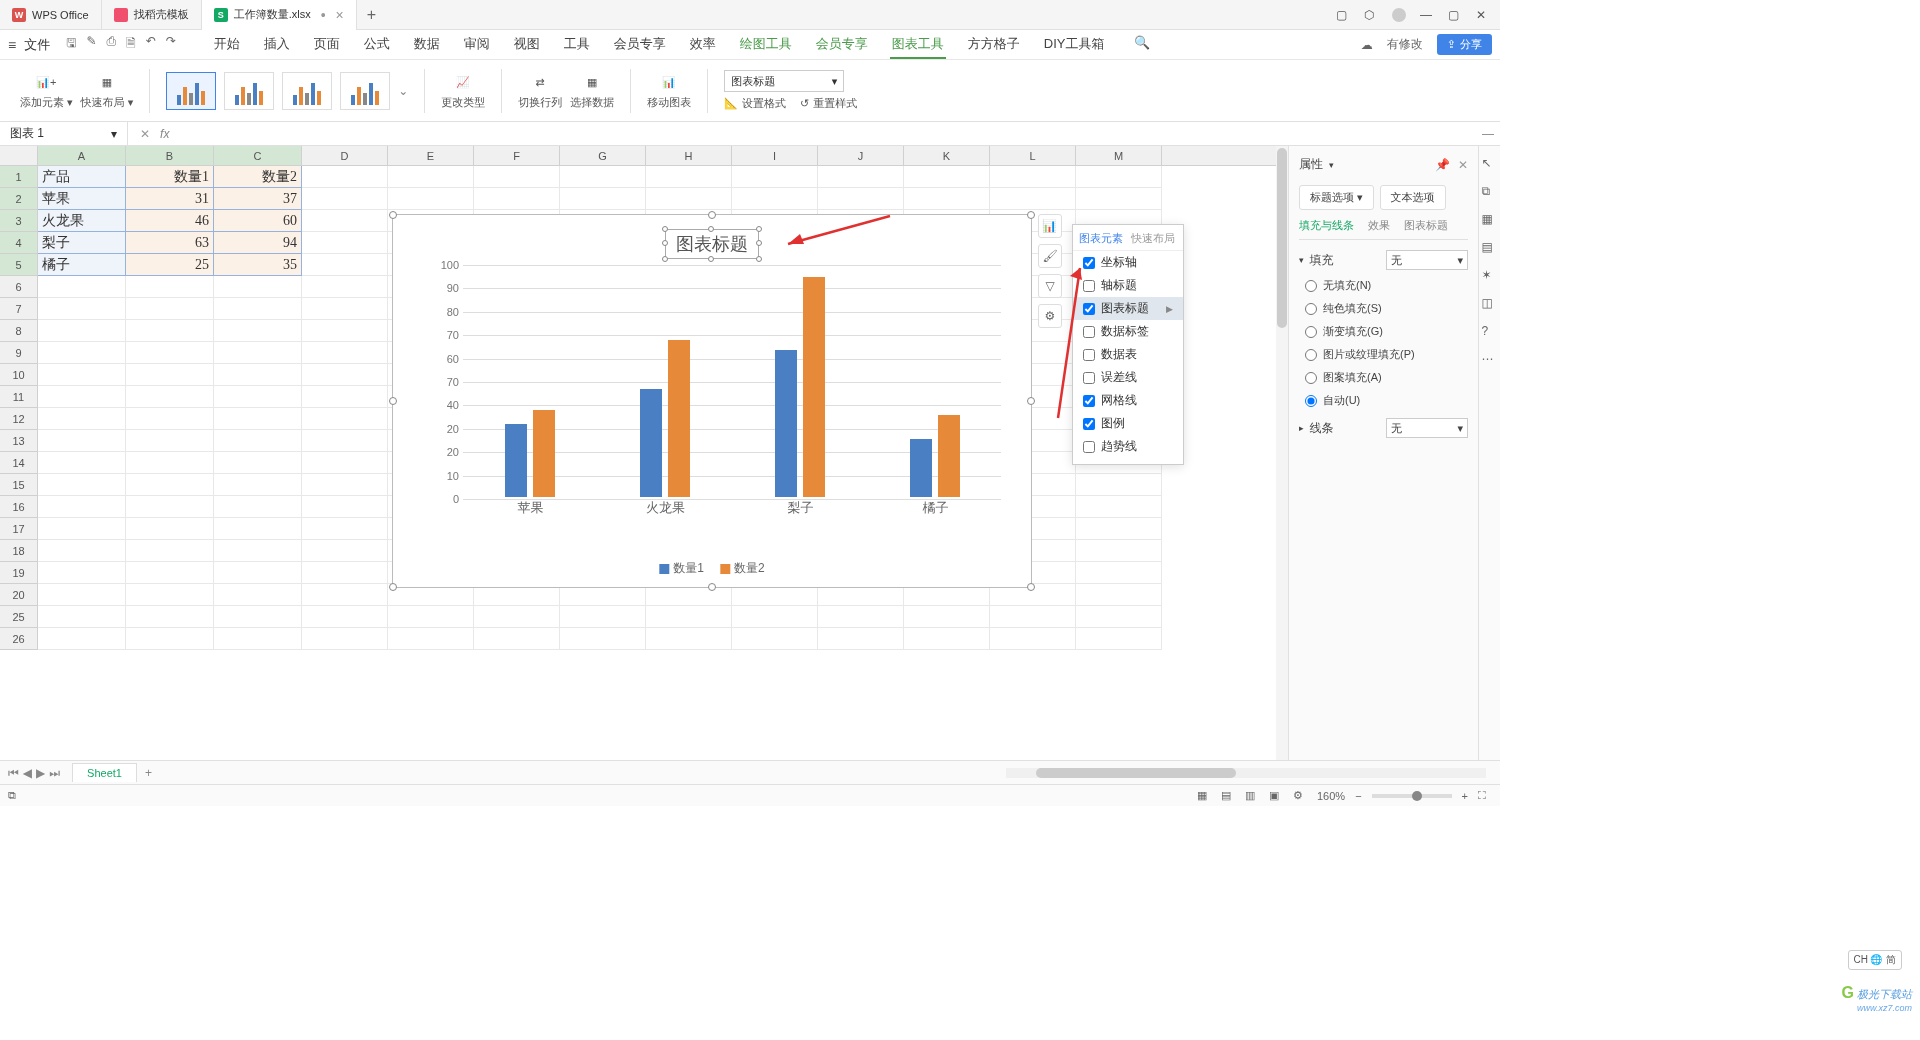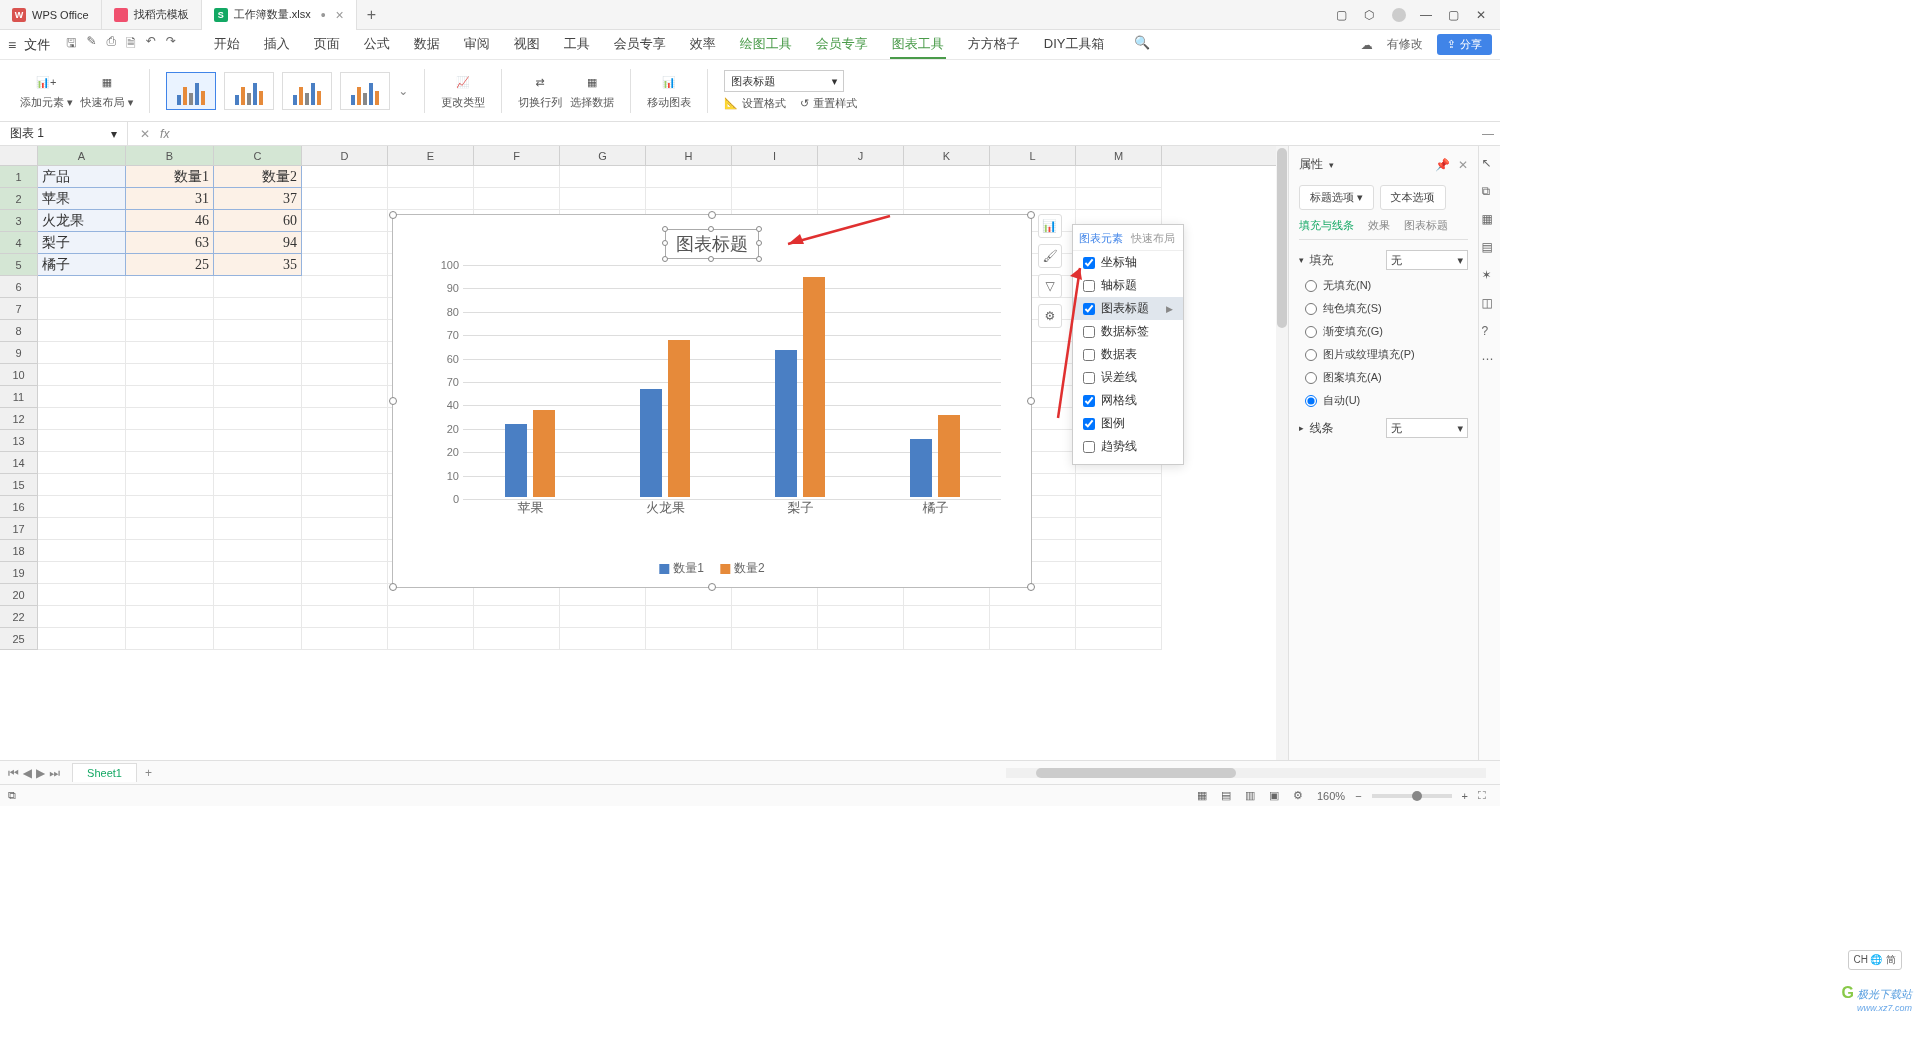--- a/index.html
+++ b/index.html
@@ -654,37 +654,37 @@
           <div class="cell" style="width: 86px;"></div>
           <div class="cell" style="width: 86px;"></div>
           <div class="cell" style="width: 86px;"></div>
           <div class="cell" style="width: 86px;"></div>
           <div class="cell" style="width: 86px;"></div>
           <div class="cell" style="width: 86px;"></div>
           <div class="cell" style="width: 86px;"></div>
           <div class="cell" style="width: 86px;"></div>
         </div>
         <div class="row">
-          <div class="rh">22</div>
-          <div class="cell" style="width: 88px;"></div>
-          <div class="cell" style="width: 88px;"></div>
-          <div class="cell" style="width: 88px;"></div>
-          <div class="cell" style="width: 86px;"></div>
-          <div class="cell" style="width: 86px;"></div>
-          <div class="cell" style="width: 86px;"></div>
-          <div class="cell" style="width: 86px;"></div>
-          <div class="cell" style="width: 86px;"></div>
-          <div class="cell" style="width: 86px;"></div>
-          <div class="cell" style="width: 86px;"></div>
-          <div class="cell" style="width: 86px;"></div>
-          <div class="cell" style="width: 86px;"></div>
-          <div class="cell" style="width: 86px;"></div>
-        </div>
-        <div class="row">
           <div class="rh">25</div>
+          <div class="cell" style="width: 88px;"></div>
+          <div class="cell" style="width: 88px;"></div>
+          <div class="cell" style="width: 88px;"></div>
+          <div class="cell" style="width: 86px;"></div>
+          <div class="cell" style="width: 86px;"></div>
+          <div class="cell" style="width: 86px;"></div>
+          <div class="cell" style="width: 86px;"></div>
+          <div class="cell" style="width: 86px;"></div>
+          <div class="cell" style="width: 86px;"></div>
+          <div class="cell" style="width: 86px;"></div>
+          <div class="cell" style="width: 86px;"></div>
+          <div class="cell" style="width: 86px;"></div>
+          <div class="cell" style="width: 86px;"></div>
+        </div>
+        <div class="row">
+          <div class="rh">26</div>
           <div class="cell" style="width: 88px;"></div>
           <div class="cell" style="width: 88px;"></div>
           <div class="cell" style="width: 88px;"></div>
           <div class="cell" style="width: 86px;"></div>
           <div class="cell" style="width: 86px;"></div>
           <div class="cell" style="width: 86px;"></div>
           <div class="cell" style="width: 86px;"></div>
           <div class="cell" style="width: 86px;"></div>
           <div class="cell" style="width: 86px;"></div>
           <div class="cell" style="width: 86px;"></div>

